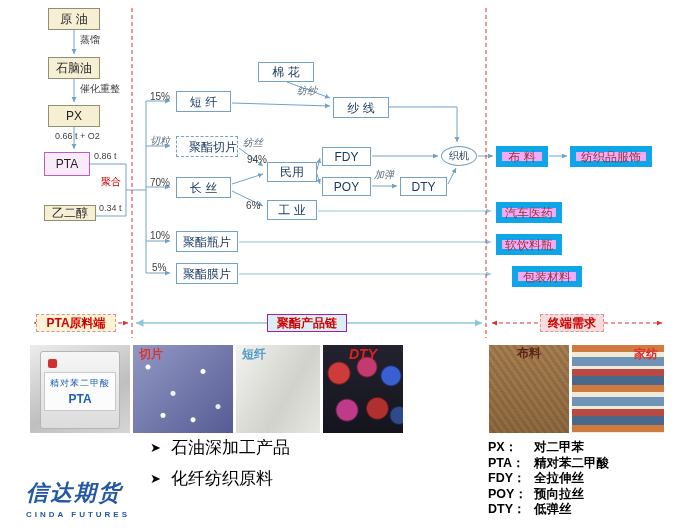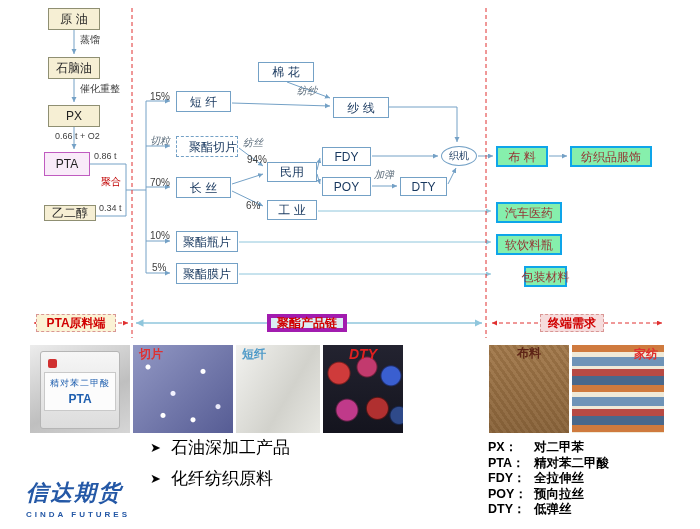--- a/index.html
+++ b/index.html
@@ -7,31 +7,31 @@
   body { font-family:"Liberation Sans","DejaVu Sans",sans-serif; }
   .canvas { position:relative; width:700px; height:529px; background:#fff; overflow:hidden; }
   .svg-layer { position:absolute; left:0; top:0; }
 
   .node { position:absolute; display:flex; align-items:center; justify-content:center;
           text-align:center; font-size:12px; line-height:1; white-space:nowrap; }
   .ybox   { background:#F6EFD4; border:1px solid #8f8f72; color:#222; }
   .ptabox { background:#F9EBF9; border:1px solid #C05BC0; color:#222; }
   .bbox   { background:#ffffff; border:1px solid #74A1C6; color:#17375E; }
   .chipsbox { border-style:dashed;padding-left:12px; }
-  .pinkbox{ background:#86efac; border:2px solid #0ea5e9; color:#943634; }
+  .pinkbox{ background:#f0abfc; border:6px solid #0ea5e9; color:#943634; }
   .loom   { border-radius:50%; font-size:10px; }
 
   .lbl { position:absolute; font-size:10px; color:#404040; white-space:nowrap; line-height:1; }
   .proc { font-style:italic; color:#5a6b7a; }
   .red { color:#C00000; }
 
   .banner { position:absolute; display:flex; align-items:center; justify-content:center;
             font-size:12px; font-weight:bold; color:#D00000; white-space:nowrap; }
   .banner-left  { background:#FBF3D5; border:1px dashed #D99694; }
-  .banner-mid   { background:#DBEEF4; border:4px solid #a21caf; }
+  .banner-mid   { background:#DBEEF4; border:1px solid #a21caf; }
   .banner-right { background:#F6DCDC; border:1px dashed #D99694; }
 
   .photo { position:absolute; top:345px; height:88px; overflow:hidden; }
   .caption { position:absolute; font-weight:bold; font-size:12px; line-height:1; }
 
   .photo1 { left:30px;  width:100px; background:linear-gradient(155deg,#ececec,#bfbfbf 60%,#d6d6d6); }
   .photo2 { left:133px; width:100px;
             background-image:
               radial-gradient(circle at 15% 25%, #ffffff 2px, transparent 3px),
               radial-gradient(circle at 40% 55%, #f2f2ff 2px, transparent 3px),
@@ -180,21 +180,21 @@
   <div class="node bbox" style="left:176px;top:177px;width:55px;height:21px">长 丝</div>
   <div class="node bbox" style="left:267px;top:200px;width:50px;height:20px">工 业</div>
   <div class="node bbox loom" style="left:441px;top:146px;width:36px;height:20px">织机</div>
   <div class="node bbox" style="left:176px;top:231px;width:62px;height:21px">聚酯瓶片</div>
   <div class="node bbox" style="left:176px;top:263px;width:62px;height:21px">聚酯膜片</div>
 
   <div class="node pinkbox" style="left:496px;top:146px;width:52px;height:21px">布 料</div>
   <div class="node pinkbox" style="left:570px;top:146px;width:82px;height:21px">纺织品服饰</div>
   <div class="node pinkbox" style="left:496px;top:202px;width:66px;height:21px">汽车医药</div>
   <div class="node pinkbox" style="left:496px;top:234px;width:66px;height:21px">软饮料瓶</div>
-  <div class="node pinkbox" style="left:524px;top:266px;width:43px;height:21px">包装材料</div>
+  <div class="node pinkbox" style="left:512px;top:266px;width:70px;height:21px">包装材料</div>
 
   <div class="banner banner-left" style="left:36px;top:314px;width:80px;height:18px">PTA原料端</div>
   <div class="banner banner-mid" style="left:267px;top:314px;width:80px;height:18px">聚酯产品链</div>
   <div class="banner banner-right" style="left:540px;top:314px;width:64px;height:18px">终端需求</div>
 
   <div class="photo photo1">
     <div class="bag">
       <div class="bag-mark"></div>
       <div class="bag-tag">
         <div class="l1">精对苯二甲酸</div>

